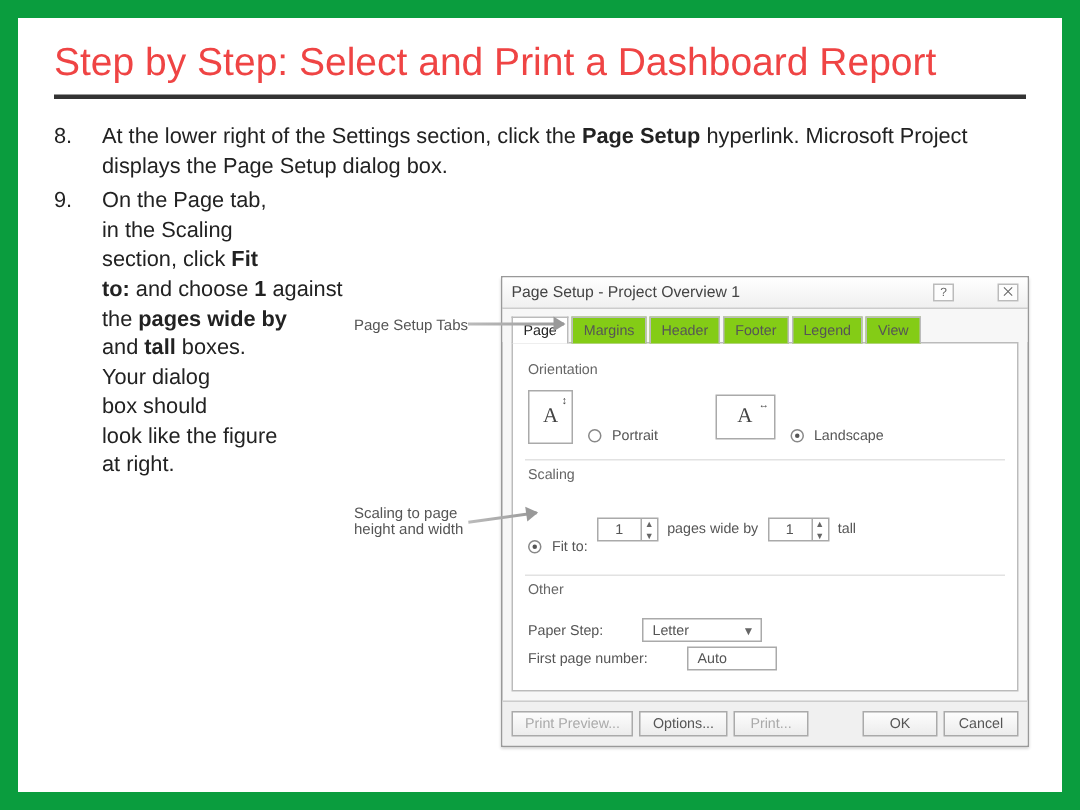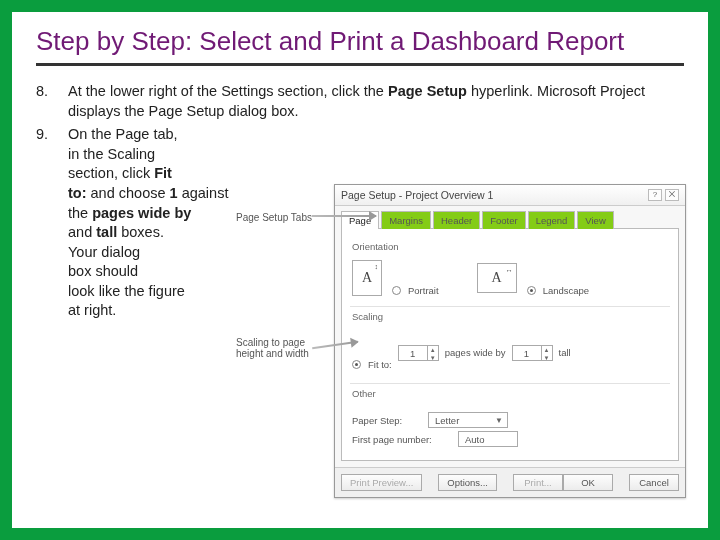--- a/index.html
+++ b/index.html
@@ -15,21 +15,21 @@
     background: #fff;
     position: relative;
   }
   .inner {
     padding: 14px 24px 10px 24px;
     height: 100%;
     position: relative;
   }
   .title {
     font-size: 26px;
-    color: #701a75;
+    color: #ef4444;
     font-weight: 400;
     margin: 0 0 6px 0;
     line-height: 1.2;
   }
   .rule {
     border-bottom: 3px solid #333;
     margin-bottom: 16px;
   }
   .body-area {
     display: flex;
@@ -88,20 +88,21 @@
     box-shadow: 0 1px 2px rgba(0,0,0,0.2);
     font-size: 10px;
     color: #555;
   }
   .dialog .titlebar {
     display: flex;
     align-items: center;
     padding: 4px 6px;
     background: linear-gradient(#fff,#f0f0f0);
     border-bottom: 1px solid #ccc;
+    gap: 26px;
   }
   .dialog .tb-title { flex: 1; font-size: 10.5px; color: #444; }
   .dialog .tb-btn {
     width: 14px; height: 12px;
     margin-left: 3px;
     border: 1px solid #bbb;
     background: #fdfdfd;
     font-size: 8px;
     line-height: 10px;
     text-align: center;
@@ -211,21 +212,21 @@
     height: 16px; line-height: 16px; padding: 0 6px; min-width: 60px;
     font-size: 9.5px;
   }
   .btnbar {
     display: flex;
     justify-content: space-between;
     padding: 6px;
     background: #f0f0f0;
     border-top: 1px solid #ccc;
   }
-  .btnbar .left, .btnbar .right { display: flex; gap: 16px; }
+  .btnbar .left, .btnbar .right { display: flex; gap: 4px; }
   .btn {
     border: 1px solid #aaa;
     background: linear-gradient(#fdfdfd,#ececec);
     padding: 2px 8px;
     font-size: 9.5px;
     color: #555;
     min-width: 50px;
     text-align: center;
   }
   .btn.disabled { color: #aaa; }

